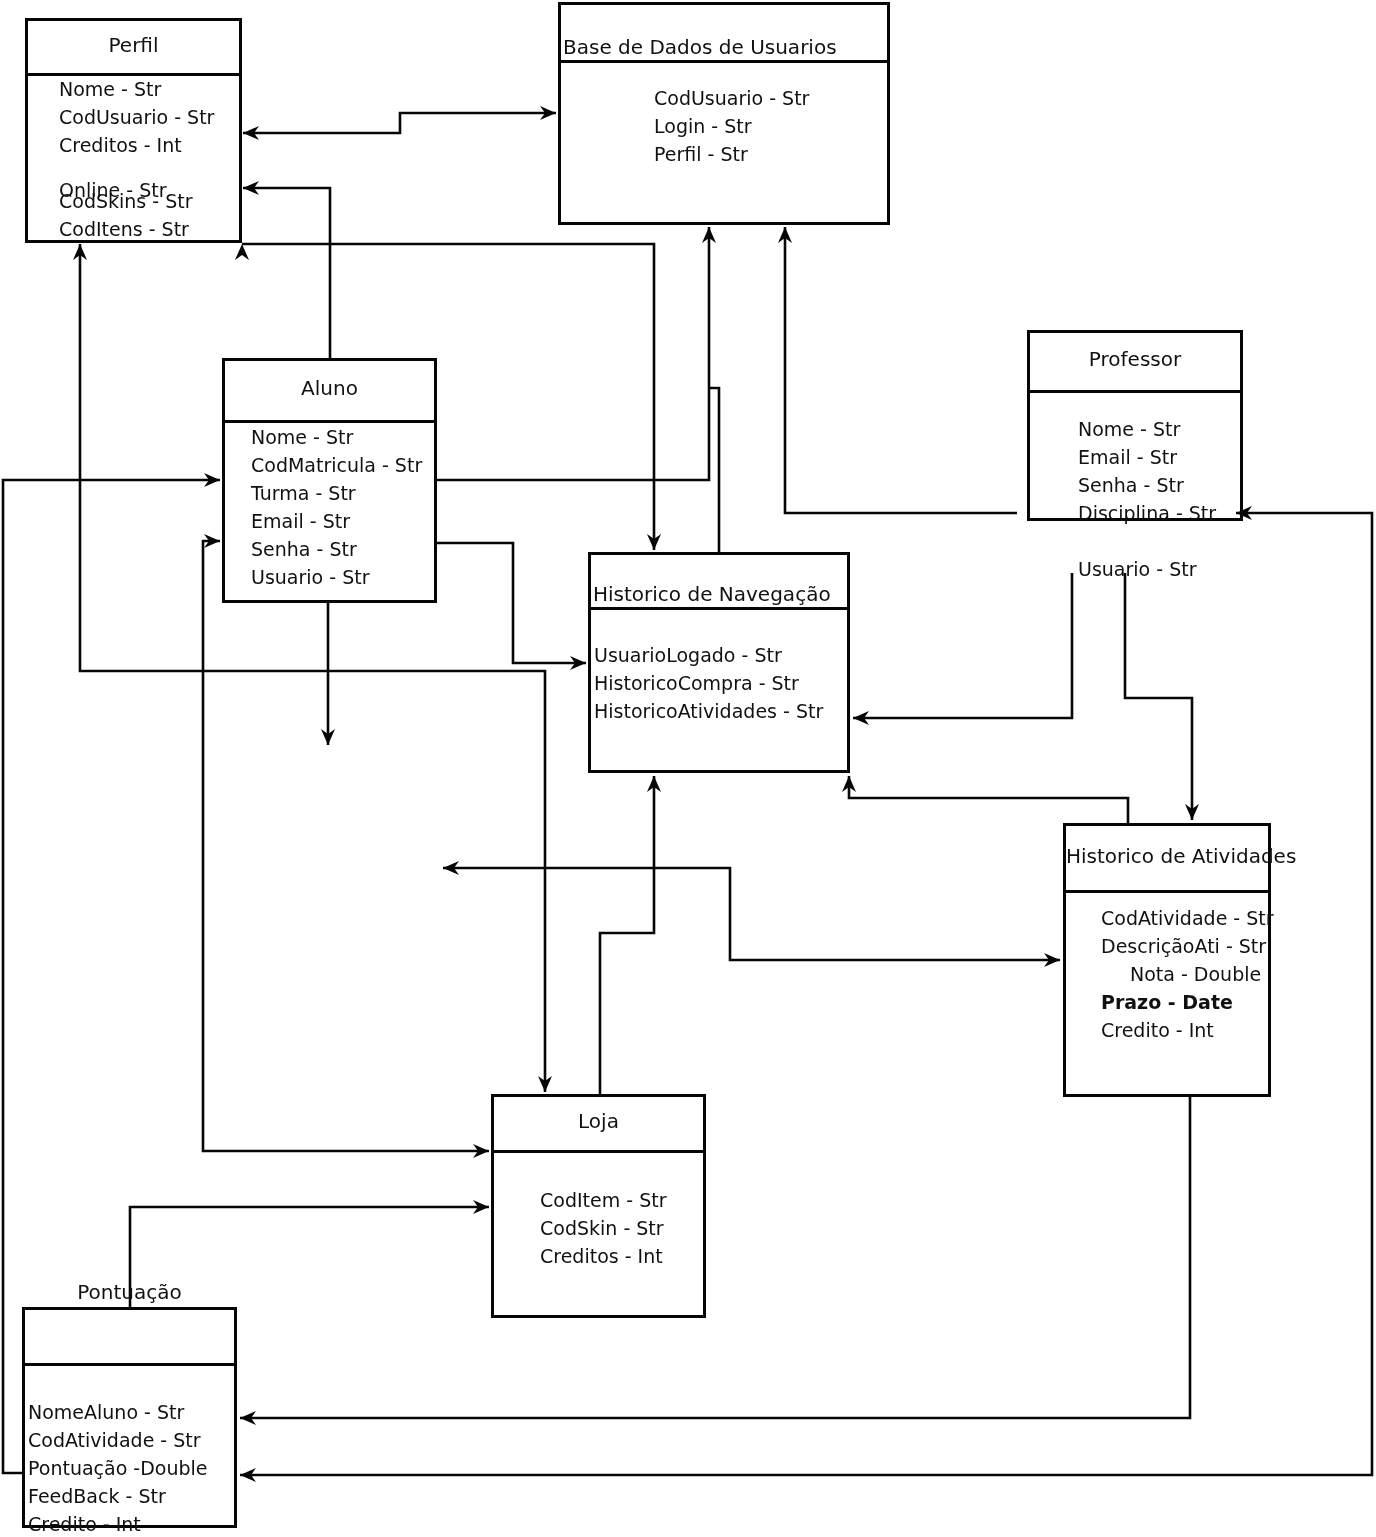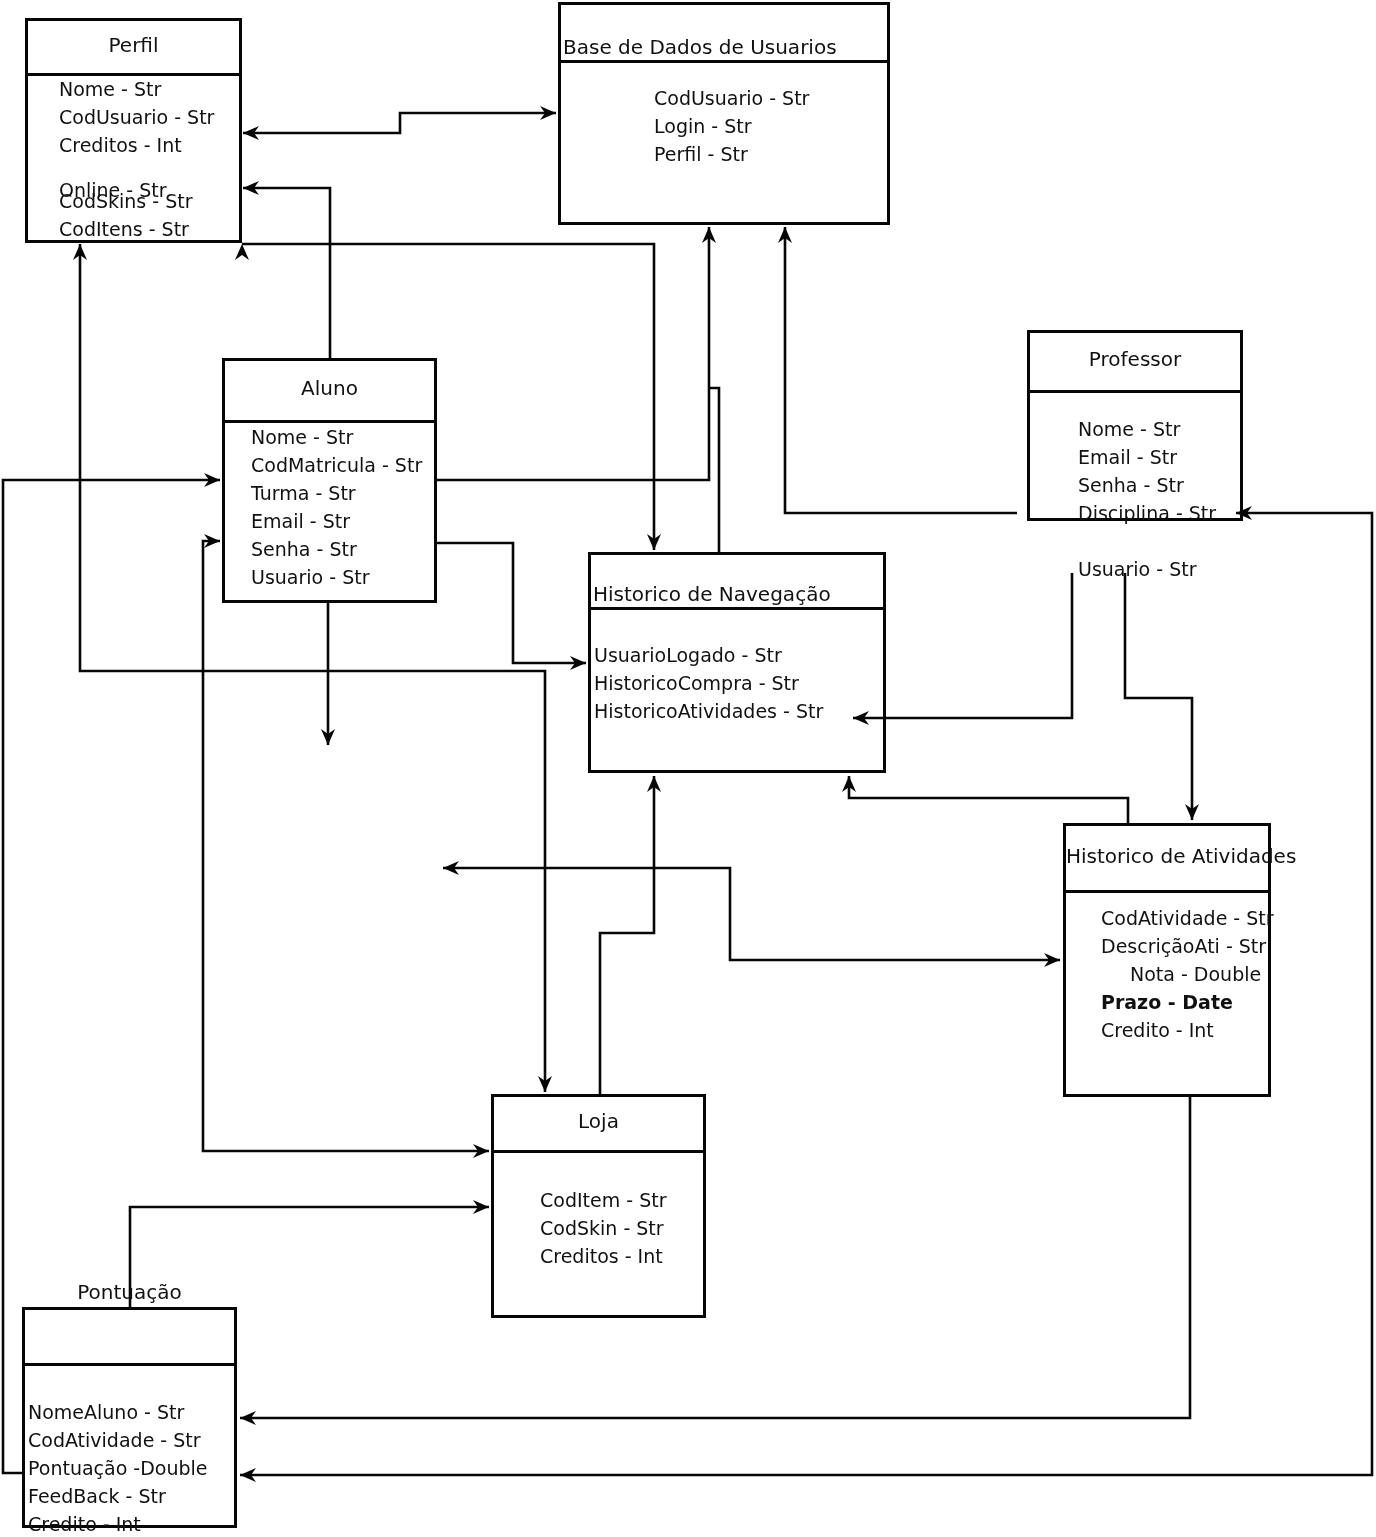--- a/index.html
+++ b/index.html
@@ -147,21 +147,21 @@
       <div class="entity-box" style="left: 222px; top: 358px; width: 215px; height: 245px;">
         <div class="entity-divider" style="top: 59px;"></div>
         <div class="entity-title t-center" style="top: 15px;">Aluno</div>
         <div class="attr-row" style="top: 62px; left: 26px;">Nome - Str</div>
         <div class="attr-row" style="top: 90px; left: 26px;">CodMatricula - Str</div>
         <div class="attr-row" style="top: 118px; left: 26px;">Turma - Str</div>
         <div class="attr-row" style="top: 146px; left: 26px;">Email - Str</div>
         <div class="attr-row" style="top: 174px; left: 26px;">Senha - Str</div>
         <div class="attr-row" style="top: 202px; left: 26px;">Usuario - Str</div>
       </div>
-      <div class="entity-box" style="left: 588px; top: 552px; width: 298px; height: 221px;">
+      <div class="entity-box" style="left: 588px; top: 552px; width: 262px; height: 221px;">
         <div class="entity-divider" style="top: 52px;"></div>
         <div class="entity-title t-left-bottom" style="top: 27px;">Historico de Navegação</div>
         <div class="attr-row" style="top: 86px; left: 3px;">UsuarioLogado - Str</div>
         <div class="attr-row" style="top: 114px; left: 3px;">HistoricoCompra - Str</div>
         <div class="attr-row" style="top: 142px; left: 3px; text-align: right;">HistoricoAtividades - Str</div>
       </div>
       <div class="entity-box" style="left: 1063px; top: 823px; width: 208px; height: 274px;">
         <div class="entity-divider" style="top: 64px;"></div>
         <div class="entity-title t-center" style="top: 18px;">Historico de Atividades</div>
         <div class="attr-row" style="top: 78px; left: 35px;">CodAtividade - Str</div>

